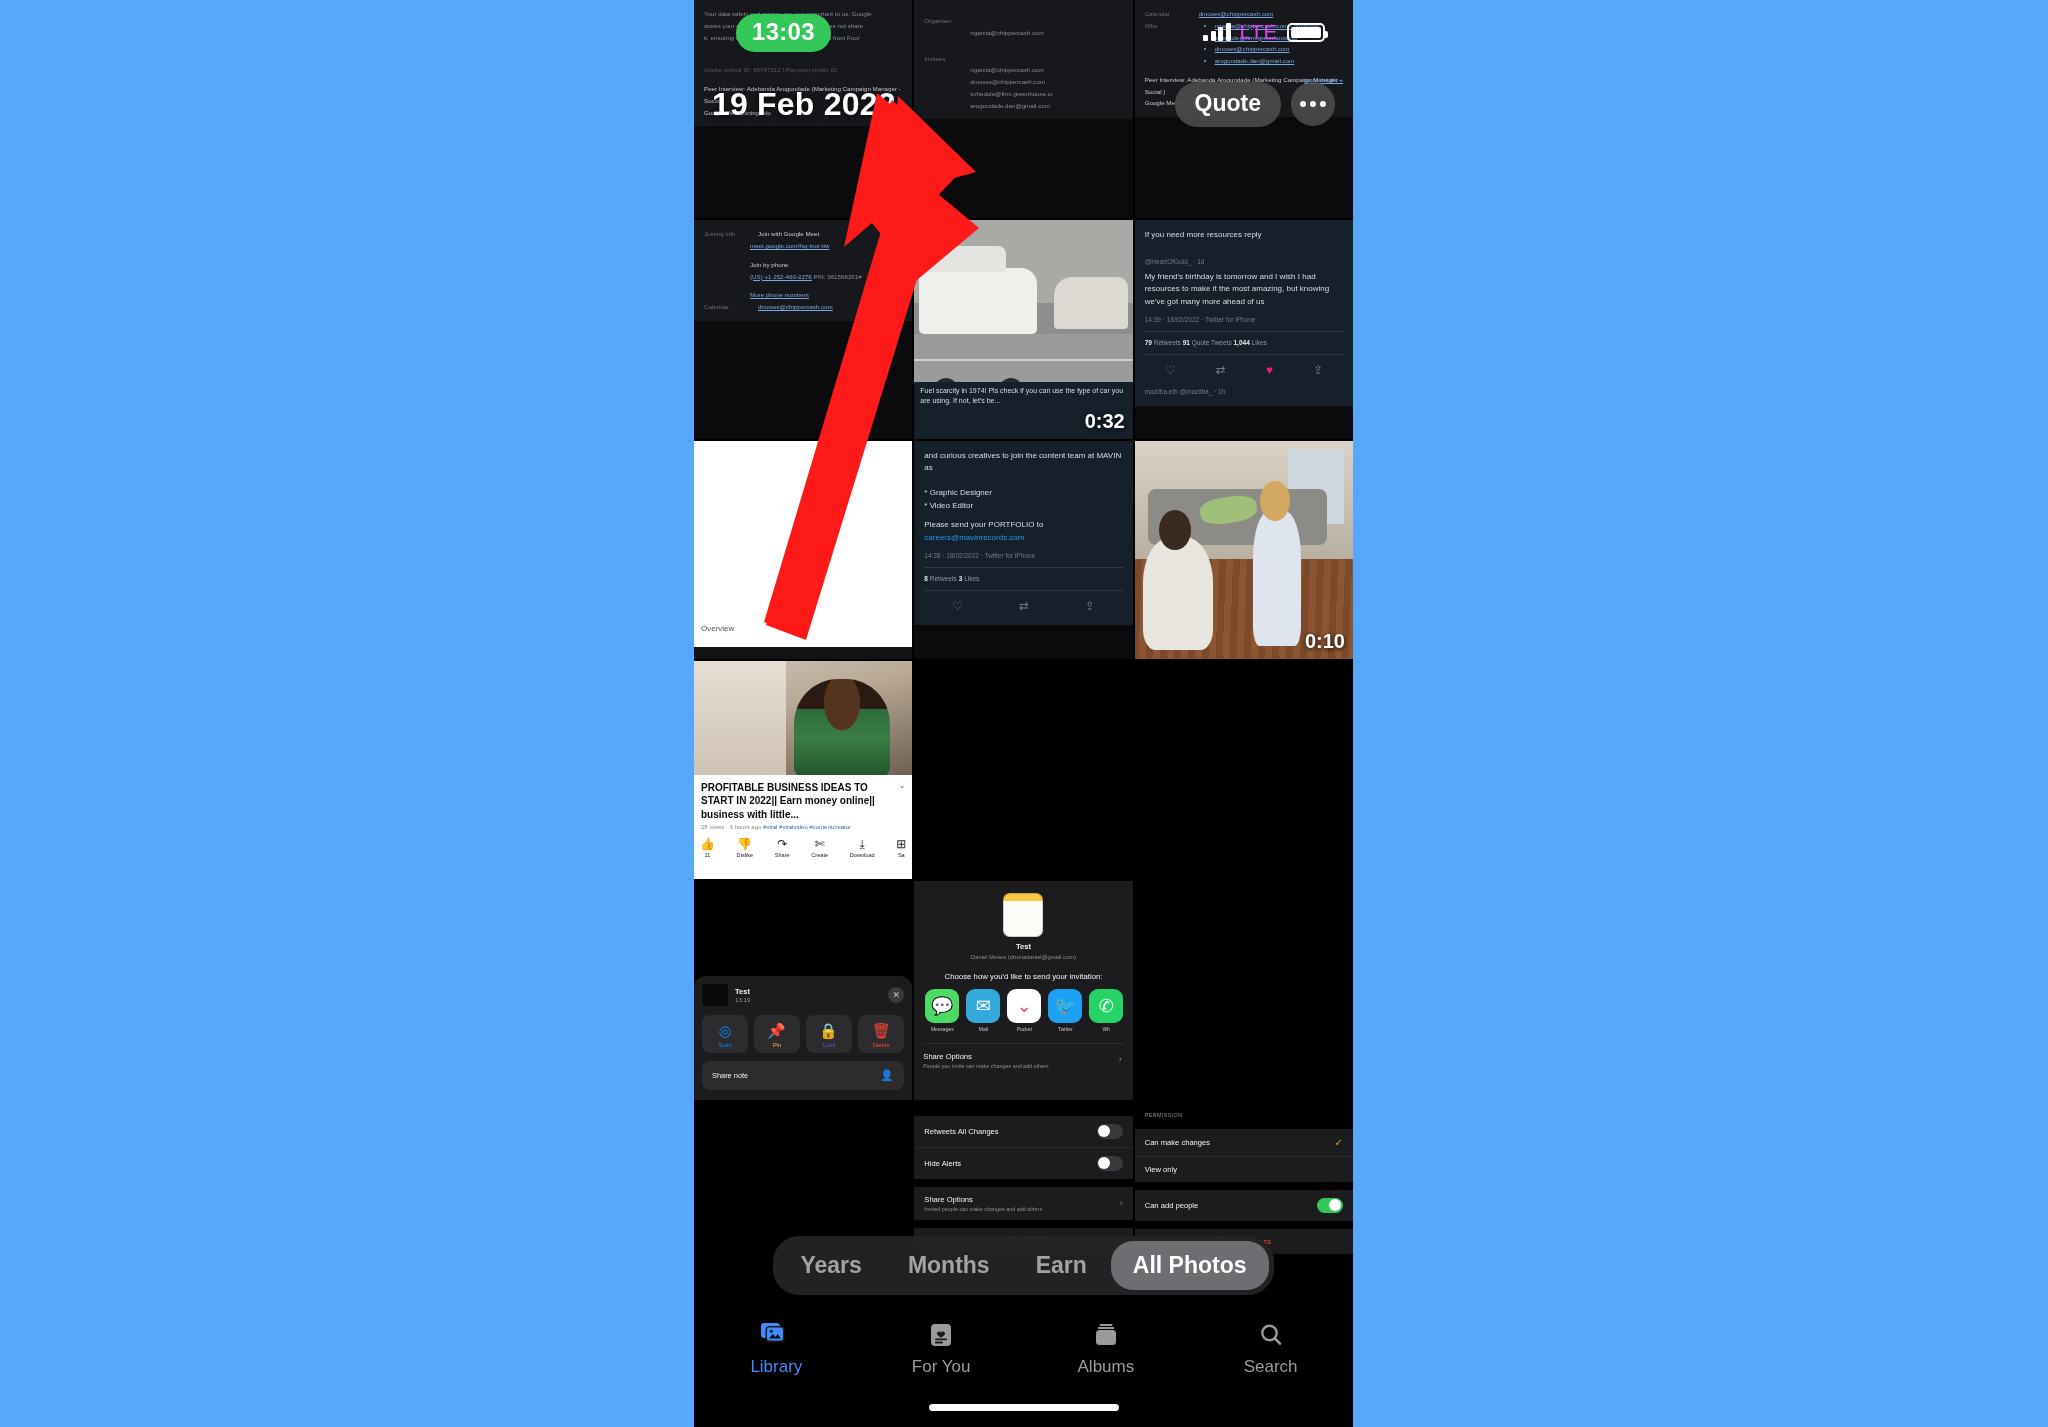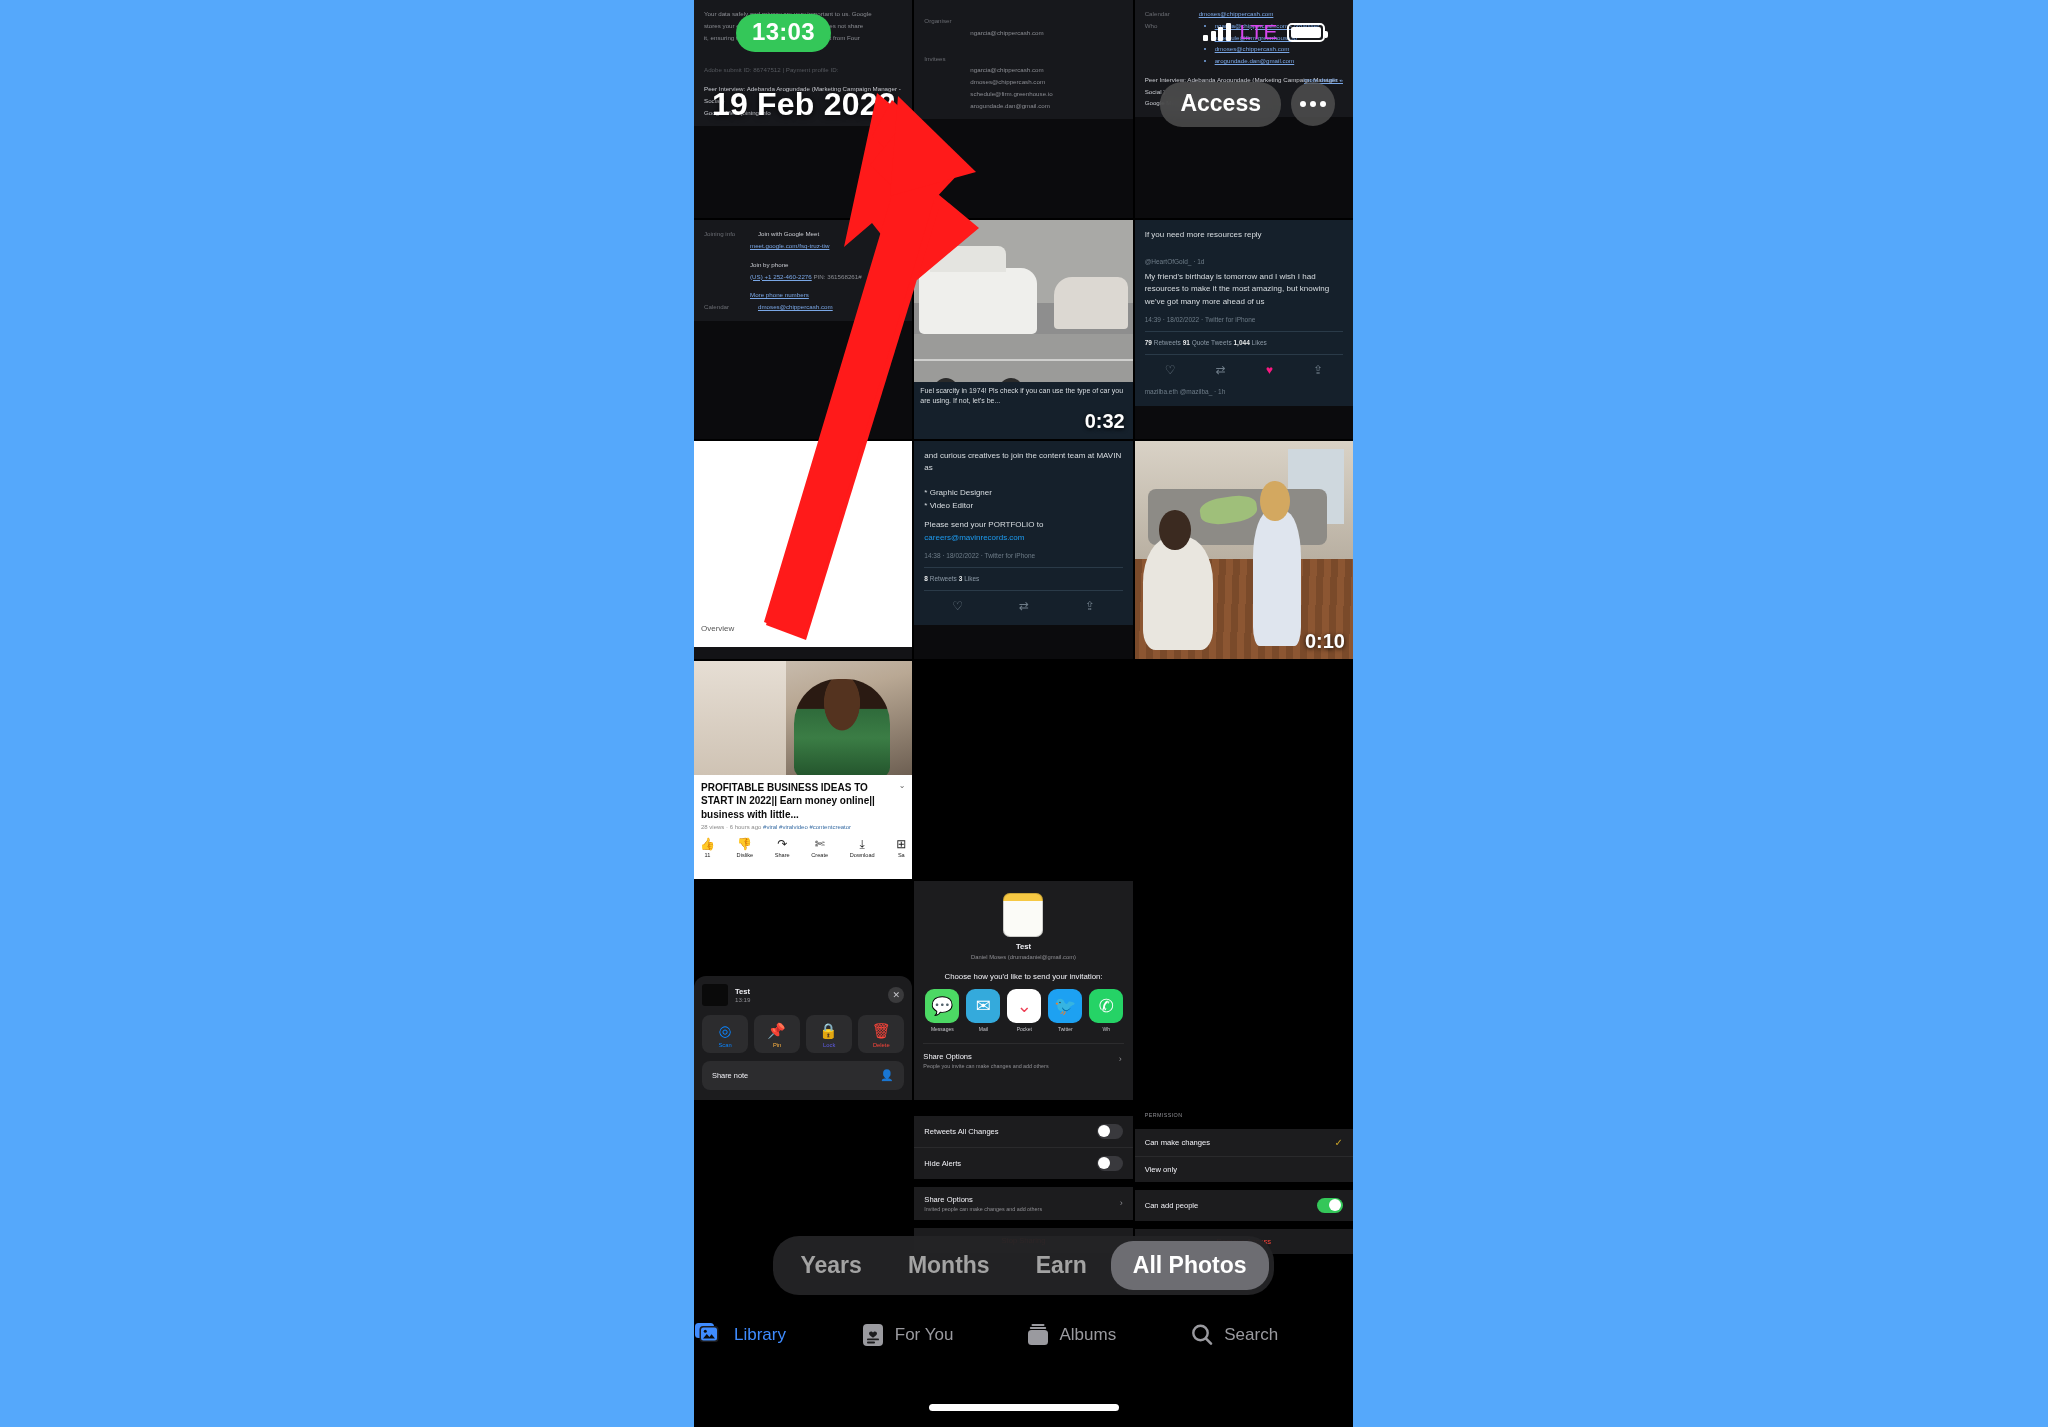--- a/index.html
+++ b/index.html
@@ -248,21 +248,21 @@
     padding: 11px 22px; border-radius: 22px;
     color: #a3a3a3; font-size: 23px; font-weight: 700;
   }
   .seg.active { background: #6d6d72; color:#fff; }
 
   .tabbar {
     position:absolute; bottom: 0; left:0; width:100%; height: 120px;
     background:#000; z-index:30;
     display:flex; align-items:flex-start; justify-content:space-around; padding-top: 14px;
   }
-  .tab { display:flex; flex-direction:row; align-items:center; gap: 8px; width: 25%; }
+  .tab { display:flex; flex-direction:column; align-items:center; gap: 8px; width: 25%; }
   .tab .lb { font-size: 17px; color:#9a9a9f; }
   .tab.active .lb { color:#3f8cff; }
   .tab svg { display:block; }
   .home-ind {
     position:absolute; bottom: 16px; left: 50%; transform: translateX(-50%);
     width: 190px; height: 7px; border-radius: 4px; background:#fff; z-index:32;
   }
 
   
   #arrow { position:absolute; left:694px; top:0; width:659px; height:1427px; z-index:45; pointer-events:none; }
@@ -652,21 +652,21 @@
         <span class="lte">LTE</span>
         <span class="battery">
             <span></span>
           </span>
       </div>
     </div>
 
     <div class="header">
       <div class="header-date">19 Feb 2022</div>
       <div class="header-actions">
-        <div class="select-btn">Access</div>
+        <div class="select-btn">Quote</div>
         <div class="more-btn">
             <b></b>
             <b></b>
             <b></b>
           </div>
       </div>
     </div>
 
     <div class="seg-wrap">
       <div class="segment">

